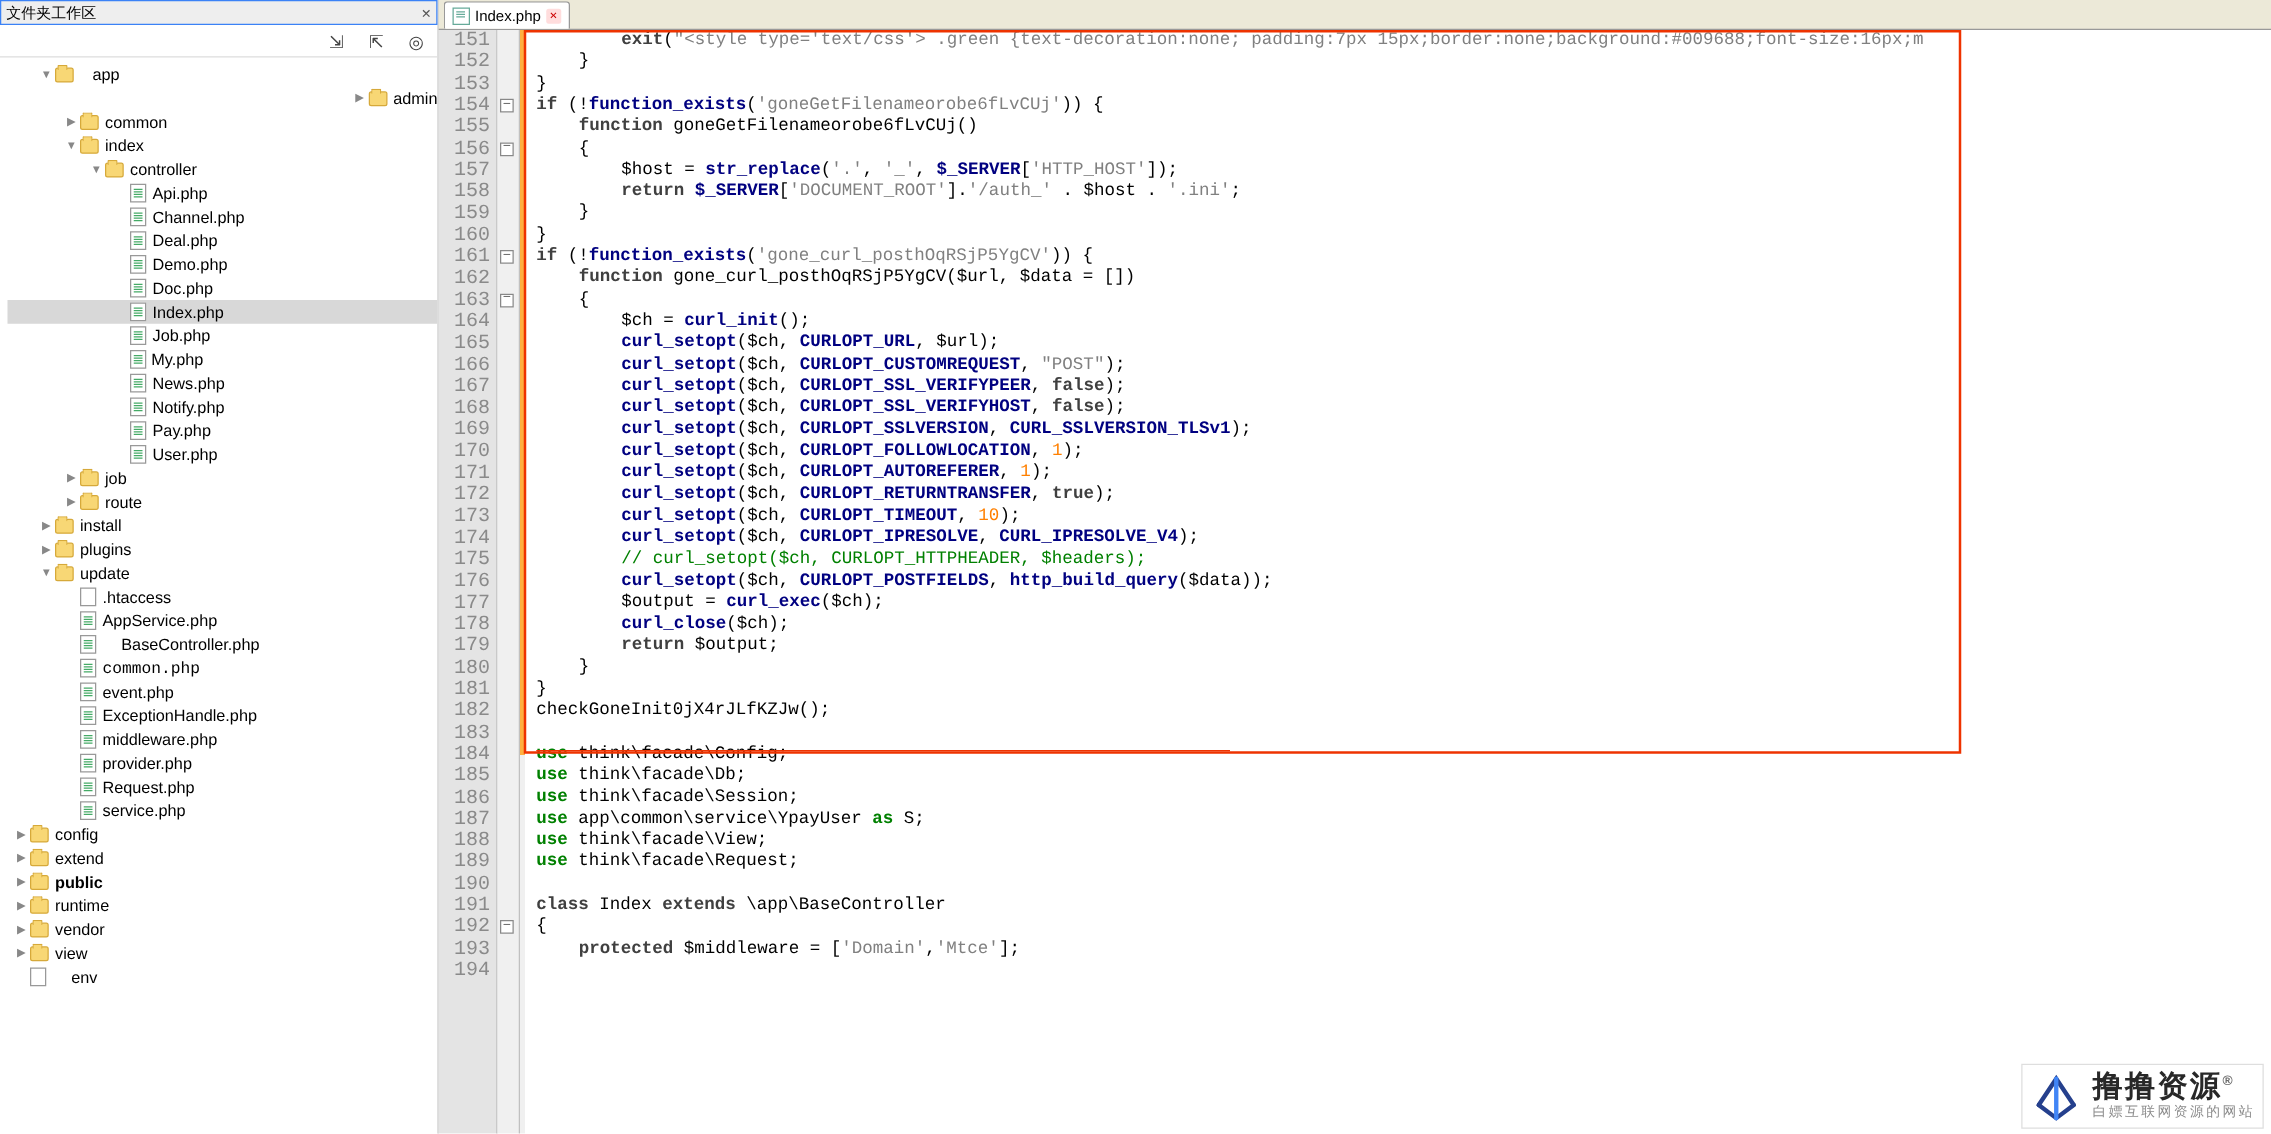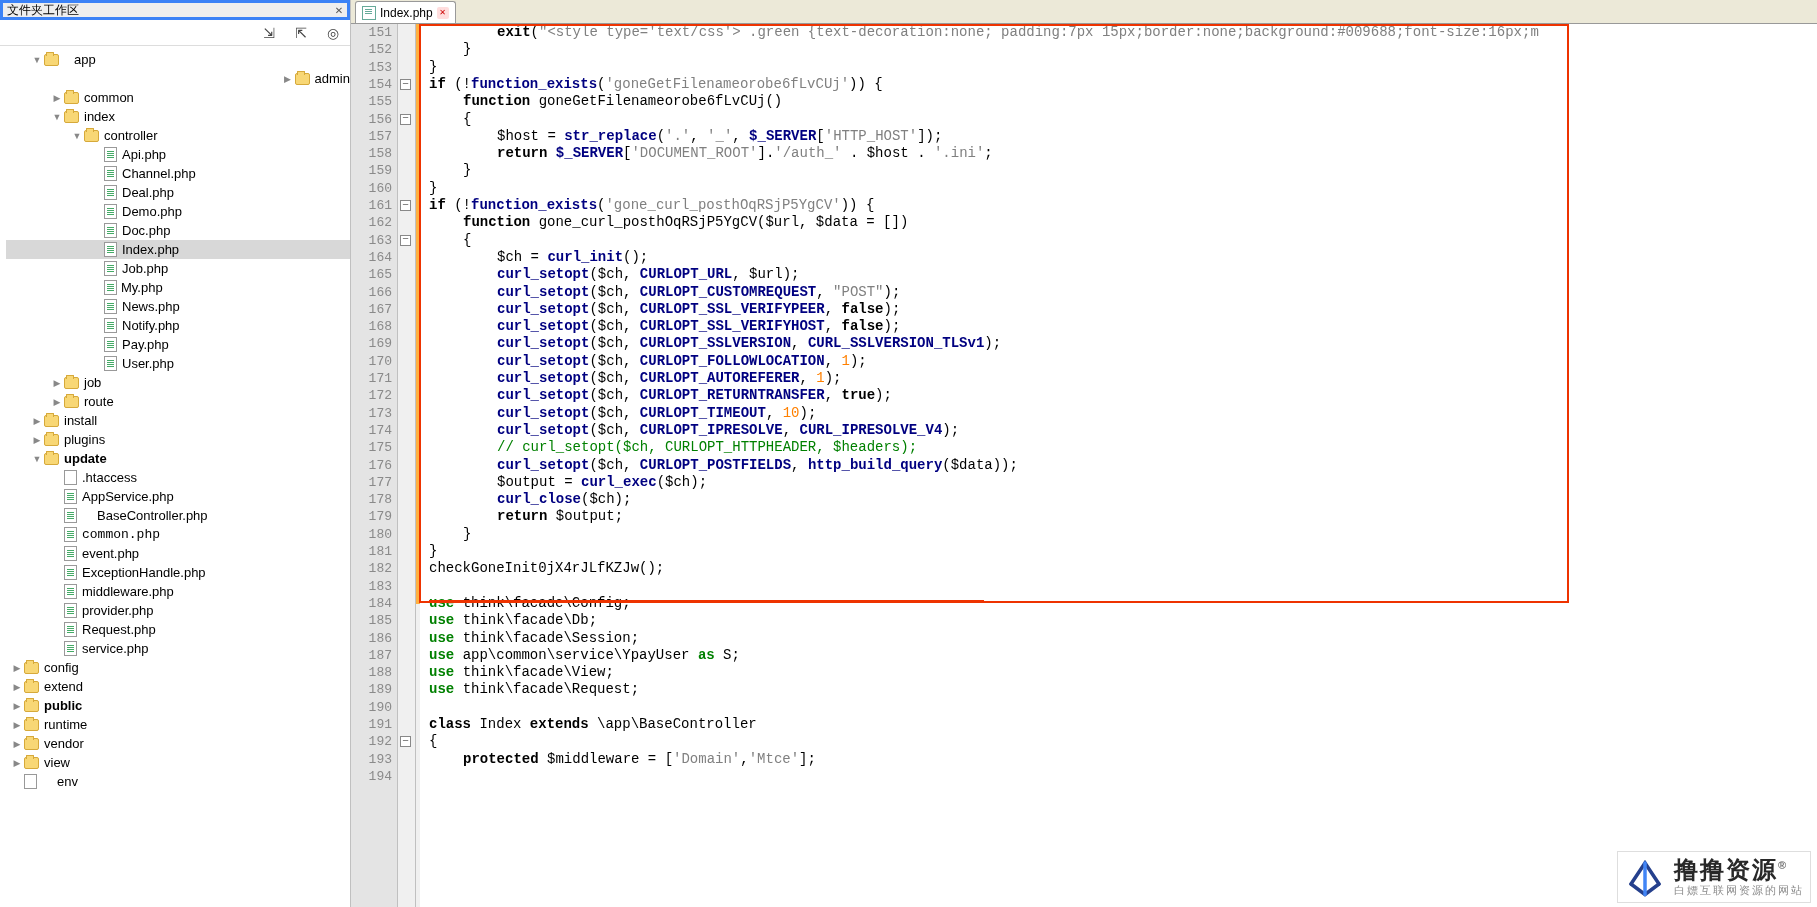--- a/index.html
+++ b/index.html
@@ -1,20 +1,20 @@
 <!DOCTYPE html>
 <html><head>
 <meta charset="utf-8">
 <style>
 * { margin:0; padding:0; box-sizing:border-box; }
 html,body { width:100%; height:100%; font-family:"Microsoft YaHei",Arial,sans-serif; font-size:12px; background:#fff; overflow:hidden; }
 body { width:1817px; height:907px; position:relative; }
 
 .sidebar { position:absolute; left:0; top:0; width:351px; height:907px; border-right:1px solid #c0c0c0; display:flex; flex-direction:column; }
-.panel-title { height:20px; background:#eee; border:3px solid #3b82f6; display:flex; align-items:center; padding-left:4px; font-size:12px; }
+.panel-title { height:20px; background:#eee; border:1px solid #3b82f6; display:flex; align-items:center; padding-left:4px; font-size:12px; }
 .panel-title span:first-child { flex:1; }
 .panel-close { width:16px; text-align:center; color:#555; cursor:pointer; font-family:Arial; }
 .panel-close::before { content:"✕"; font-size:10px; }
 .toolbar-strip { height:26px; display:flex; justify-content:flex-end; align-items:center; padding-right:8px; gap:14px; border-bottom:1px solid #ddd; }
 .tb-icon { width:18px; height:18px; display:flex; align-items:center; justify-content:center; color:#444; font-size:14px; cursor:pointer; }
 
 .tree { flex:1; overflow:auto; padding-top:4px; padding-left:6px; font-size:13px; font-family:"Microsoft YaHei",Arial; line-height:19px; }
 .tree-row { display:flex; align-items:center; height:19px; white-space:nowrap; cursor:pointer; }
 .tree-row.selected { background:#d8d8d8; }
 .twisty { width:14px; text-align:center; color:#555; font-size:10px; }
@@ -37,25 +37,25 @@
 .tab-close::before { content:"✕"; font-size:8px; }
 
 .code-host { flex:1; position:relative; background:#fff; overflow:hidden; }
 .gutter-bg { position:absolute; left:0; top:0; width:47px; bottom:0; background:#e4e4e4; border-right:1px solid #c0c0c0; }
 .fold-margin { position:absolute; left:47px; top:0; width:18px; bottom:0; background:#f0f0f0; border-right:1px solid #c0c0c0; }
 .change-bar { position:absolute; left:65px; top:0; width:4px; bottom:0; background:#f0f0f0; }
 .change-mark { position:absolute; left:0; width:4px; background:#ffb040; }
 
 .code-lines { position:absolute; left:0; top:0; right:0; font-family:Consolas,"Courier New",monospace; font-size:14px; line-height:17.3px; white-space:pre; }
 .line { position:relative; height:17.3px; }
-.ln { position:absolute; left:0; width:44px; text-align:right; color:#8a8a8a; font-size:13px; padding-right:3px; }
+.ln { position:absolute; left:0; width:44px; text-align:right; color:#8a8a8a; font-size:16px; padding-right:3px; }
 .fold { position:absolute; left:49px; top:3px; width:11px; height:11px; border:1px solid #888; background:#fff; display:flex; align-items:center; justify-content:center; color:#666; font-size:11px; }
 .fold.minus::before { content:"−"; }
 .txt { position:absolute; left:78px; }
-.k-blue { color:#000000; font-weight:bold; }
+.k-blue { color:#404040; font-weight:bold; }
 .k-func { color:#000080; font-weight:bold; }
 .k-str { color:#808080; }
 .k-num { color:#ff8000; }
 .k-const { color:#000080; font-weight:bold; }
 .k-com { color:#008000; }
 .k-plain { color:#000; }
 .k-green { color:#008000; font-weight:bold; }
 
 .redbox { position:absolute; border:2px solid #e30; pointer-events:none; }
 .strike-line { position:absolute; height:1px; background:#e30; }
@@ -184,21 +184,21 @@
         <span style="margin-left: 3px;">install</span>
       </div>
       <div class="tree-row" style="padding-left: 24px;">
         <span class="twisty closed"></span>
         <span class="ficon folder"></span>
         <span style="margin-left: 3px;">plugins</span>
       </div>
       <div class="tree-row" style="padding-left: 24px;">
         <span class="twisty open"></span>
         <span class="ficon folder"></span>
-        <span style="margin-left: 3px; font-weight: bold;">update</span>
+        <span style="margin-left: 3px;">update</span>
       </div>
       <div class="tree-row" style="padding-left: 44px;">
         <span class="twisty none"></span>
         <span class="ficon file"></span>
         <span style="margin-left: 3px;">.htaccess</span>
       </div>
       <div class="tree-row" style="padding-left: 44px;">
         <span class="twisty none"></span>
         <span class="ficon php"></span>
         <span style="margin-left: 3px;">AppService.php</span>

